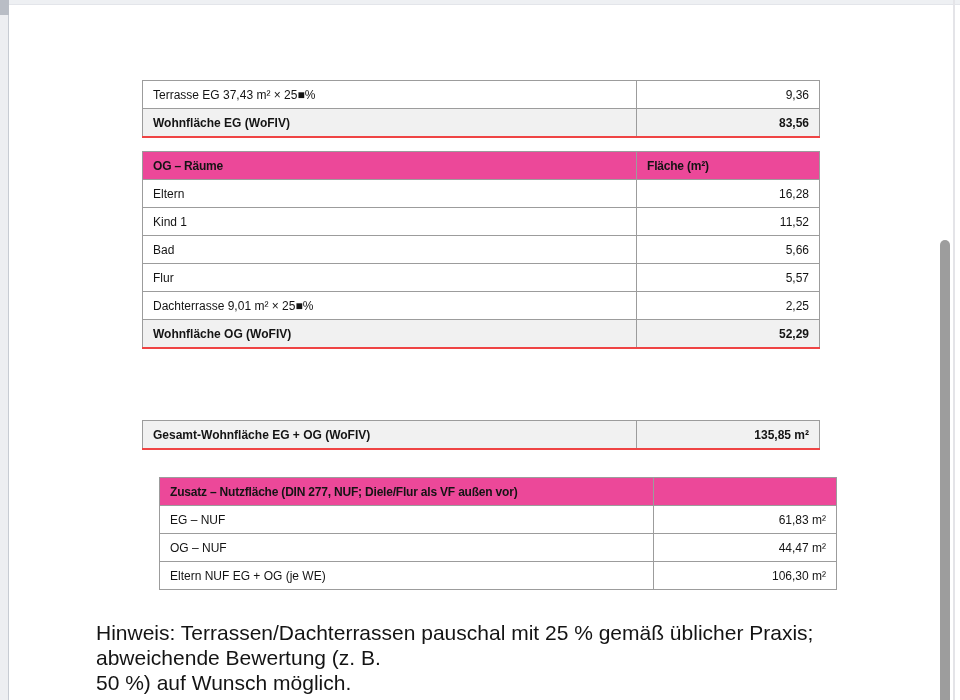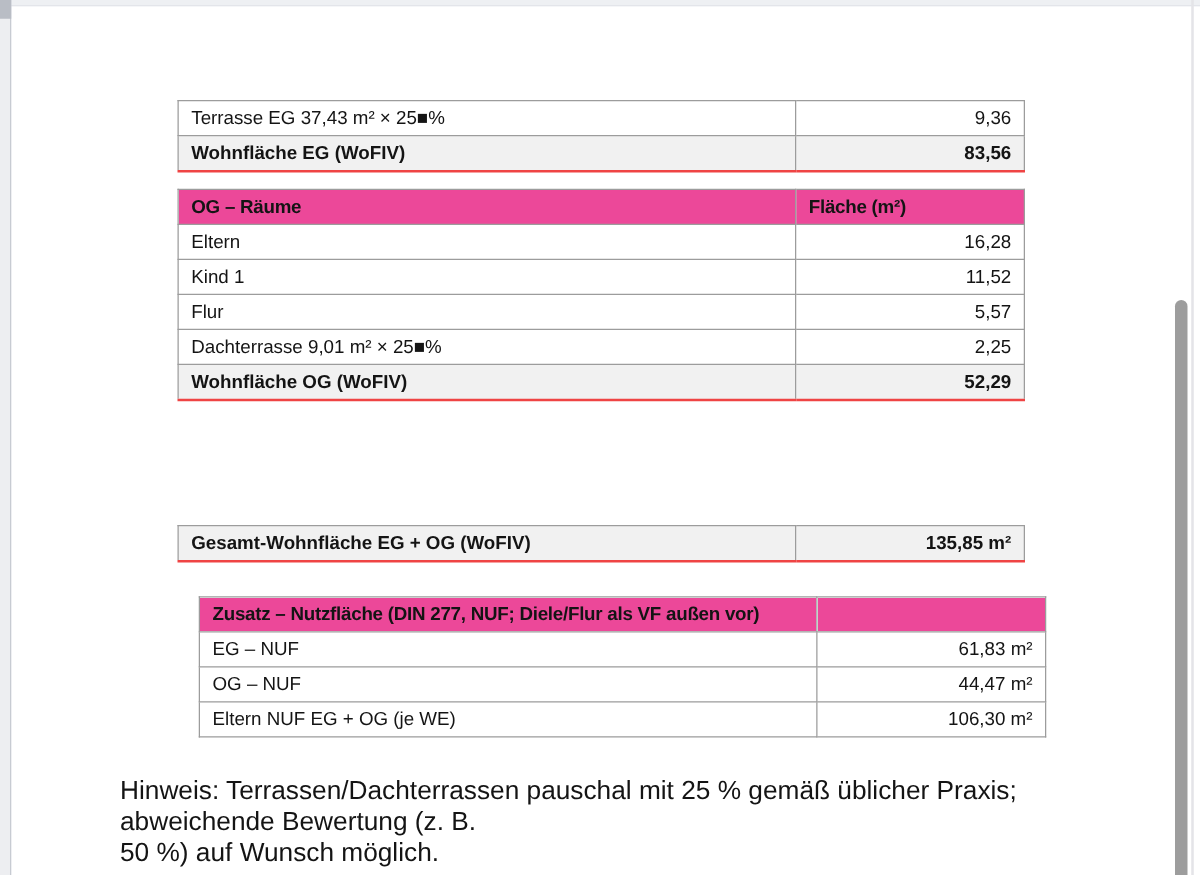--- a/index.html
+++ b/index.html
@@ -17,21 +17,21 @@
   .left-strip { position: absolute; left: 0; top: 0; width: 8px; height: 700px; background: #edeef1; border-right: 1px solid #c7cbd2; }
   .corner-mark { position: absolute; left: 0; top: 0; width: 9px; height: 15px; background: #b9bdc5; }
   .scroll-track-line { position: absolute; left: 953px; top: 0; width: 2px; height: 700px; background: #e4e4e8; }
   .scroll-thumb { position: absolute; left: 940px; top: 240px; width: 10px; height: 460px; background: #9d9d9d; border-radius: 5px 5px 0 0; }
 
   
   table.doc-table {
     position: absolute; left: 142px;
     width: 677px;
     border-collapse: collapse; table-layout: fixed;
-    font-size: 15px; line-height: 1;
+    font-size: 12px; line-height: 1;
   }
   col.c1 { width: 494px; }
   col.c2 { width: 183px; }
   .doc-table td {
     border: 1px solid #9c9c9c;
     height: 27px;
     padding: 0 10px;
     white-space: nowrap;
     overflow: hidden;
     vertical-align: middle;
@@ -88,20 +88,24 @@
       </tr>
       <tr>
         <td class="lbl">Eltern</td>
         <td class="num">16,28</td>
       </tr>
       <tr>
         <td class="lbl">Kind 1</td>
         <td class="num">11,52</td>
       </tr>
       <tr>
+        <td class="lbl">Bad</td>
+        <td class="num">5,66</td>
+      </tr>
+      <tr>
         <td class="lbl">Flur</td>
         <td class="num">5,57</td>
       </tr>
       <tr>
         <td class="lbl">Dachterrasse 9,01 m² × 25■%</td>
         <td class="num">2,25</td>
       </tr>
       <tr class="sub thick">
         <td class="lbl">Wohnfläche OG (WoFIV)</td>
         <td class="num">52,29</td>

